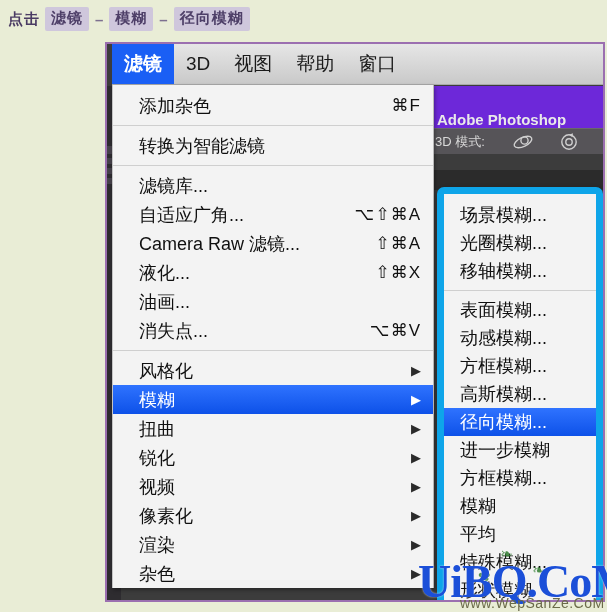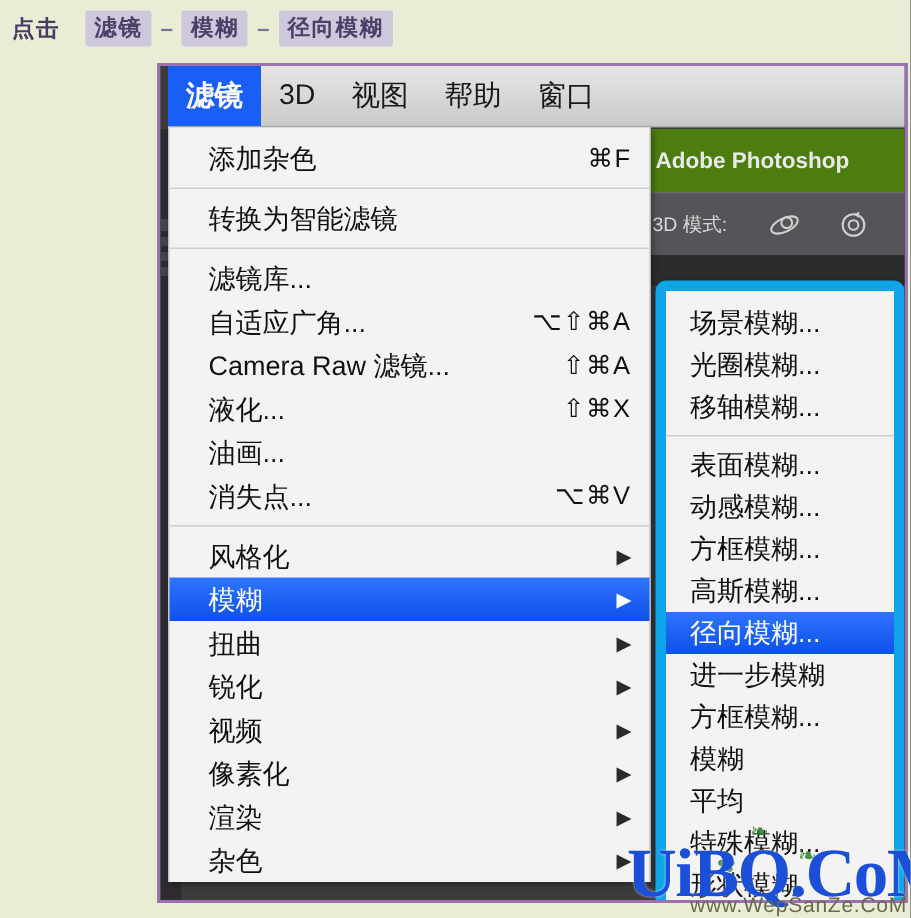--- a/index.html
+++ b/index.html
@@ -9,21 +9,21 @@
     font-family:"Liberation Sans","DejaVu Sans",sans-serif;
     overflow:hidden;position:relative;
   }
 
   
   #breadcrumb{
     position:absolute;left:0;top:0;width:607px;height:38px;
     display:flex;align-items:center;padding-left:8px;box-sizing:border-box;
     font-size:15px;color:#4a3b63;
   }
-  #breadcrumb .bc-lead{color:#4a3b63;font-weight:600;margin-right:17px;letter-spacing:1px;}
+  #breadcrumb .bc-lead{color:#4a3b63;font-weight:600;margin-right:5px;letter-spacing:1px;}
   #breadcrumb .chip{
     background:#cfc7dc;color:#4e3f68;font-weight:600;
     padding:2px 6px 3px 6px;border-radius:2px;letter-spacing:1px;
   }
   #breadcrumb .dash{color:#7d7090;margin:0 6px;font-weight:600;}
 
   
   #shot{
     position:absolute;left:105px;top:42px;width:500px;height:560px;
     border:2px solid #9b6fb0;
@@ -33,26 +33,26 @@
   }
   
   #ps-dark{
     position:absolute;left:0;top:0;width:100%;height:100%;
     background:#3c3c3c;
   }
 
   
   #ps-titlebar{
     position:absolute;left:322px;top:42px;width:176px;height:42px;
-    background:#4d7c0f;
-    display:flex;align-items:center;padding-left:8px;box-sizing:border-box;
+    background:#6d28d9;
+    display:flex;align-items:flex-end;padding-left:8px;box-sizing:border-box;
   }
   #ps-titlebar .t{color:#e9e9e9;font-size:15px;font-weight:700;white-space:nowrap;}
   #ps-toolbar{
-    position:absolute;left:322px;top:84px;width:176px;height:42px;
+    position:absolute;left:322px;top:84px;width:176px;height:26px;
     background:#565458;border-top:1px solid #6a686d;
     display:flex;align-items:center;padding-left:6px;box-sizing:border-box;gap:24px;
   }
   #ps-toolbar .lbl{color:#d8d8d8;font-size:13px;white-space:nowrap;margin-right:3px;}
   #ps-toolbar svg{display:block;}
   #ps-canvasdark{
     position:absolute;left:322px;top:126px;width:176px;height:20px;background:#2b2b2b;
   }
   
   #ps-leftstrip{

